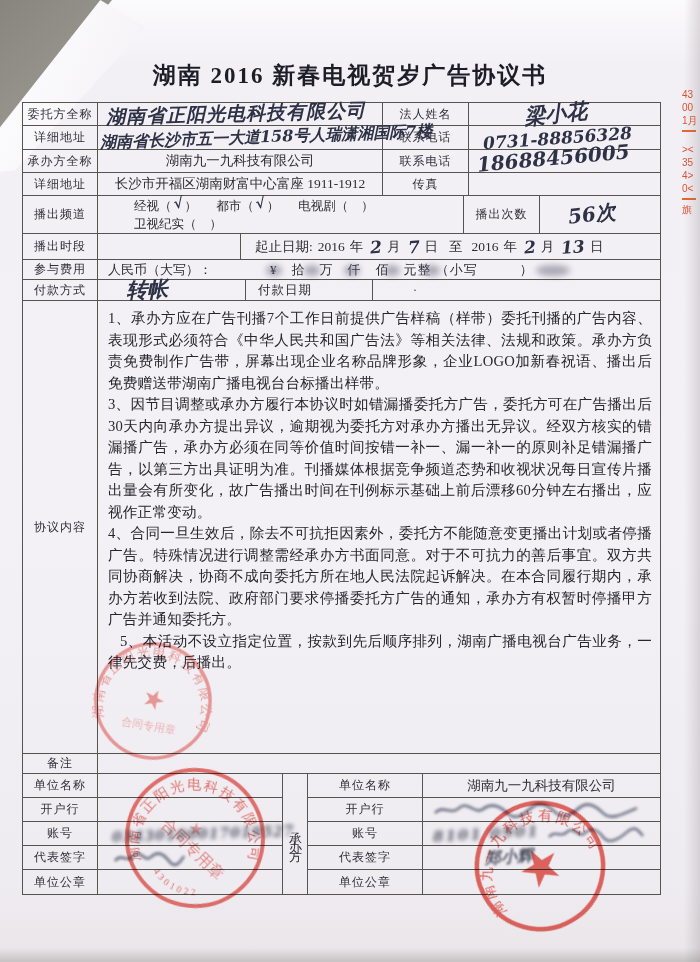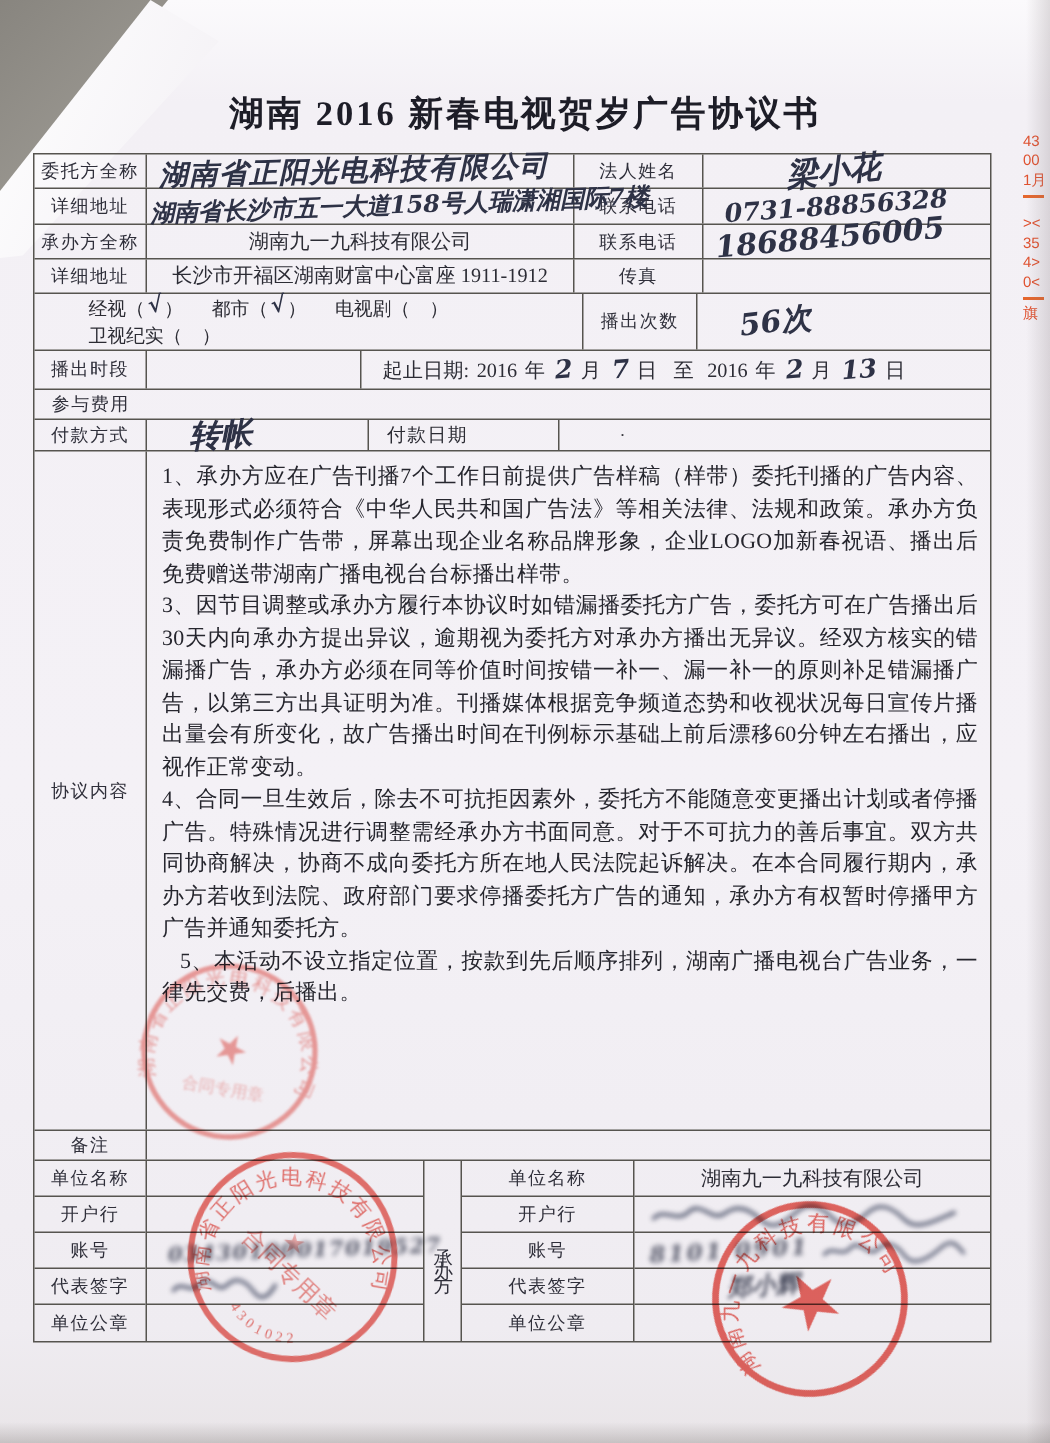--- a/index.html
+++ b/index.html
@@ -138,20 +138,21 @@
     </div>
 
     <div class="r" style="height:23px">
       <div class="c lab wlab">详细地址</div>
       <div class="c wv1 center printed">长沙市开福区湖南财富中心富座 1911-1912</div>
       <div class="c lab wl2">传真</div>
       <div class="c f1"></div>
     </div>
 
     <div class="r" style="height:38px">
+      <div class="c lab wlab">播出频道</div>
       <div class="c wch chcell">
         <div>
           <span class="ch"><span>经视</span><span>（</span><span class="mark">√</span><span>）</span></span>
           <span class="ch"><span>都市</span><span>（</span><span class="mark">√</span><span>）</span></span>
           <span class="ch"><span>电视剧</span><span>（</span><span class="mark"></span><span>）</span></span>
           <span class="ch"><span>卫视纪实</span><span>（</span><span class="mark"></span><span>）</span></span>
         </div>
       </div>
       <div class="c lab wl3">播出次数</div>
       <div class="c f1">
@@ -175,20 +176,30 @@
           <span class="pr">年</span>
         <span class="hw dhw">2</span>
           <span class="pr">月</span>
         <span class="hw dhw">13</span>
           <span class="pr">日</span>
       </div>
     </div>
 
     <div class="r" style="height:20px">
       <div class="c lab wlab">参与费用</div>
+      <div class="c f1 feecell">
+        <span>人民币（大写）：</span>
+        <span class="feebody">¥　拾　万　仟　佰　元整 （小写　　　）</span>
+        <span class="smudge" style="left:168px"></span>
+        <span class="smudge" style="left:206px"></span>
+        <span class="smudge" style="left:246px"></span>
+        <span class="smudge" style="left:286px"></span>
+        <span class="smudge" style="left:326px"></span>
+        <span class="smudge" style="left:438px;width:34px"></span>
+      </div>
     </div>
 
     <div class="r" style="height:21px">
       <div class="c lab wlab">付款方式</div>
       <div class="c wpay">
           <span class="hw hw-pay">转帐</span>
         </div>
       <div class="c wpdl paycell">付款日期</div>
       <div class="c f1">
           <span class="paydot">·</span>

